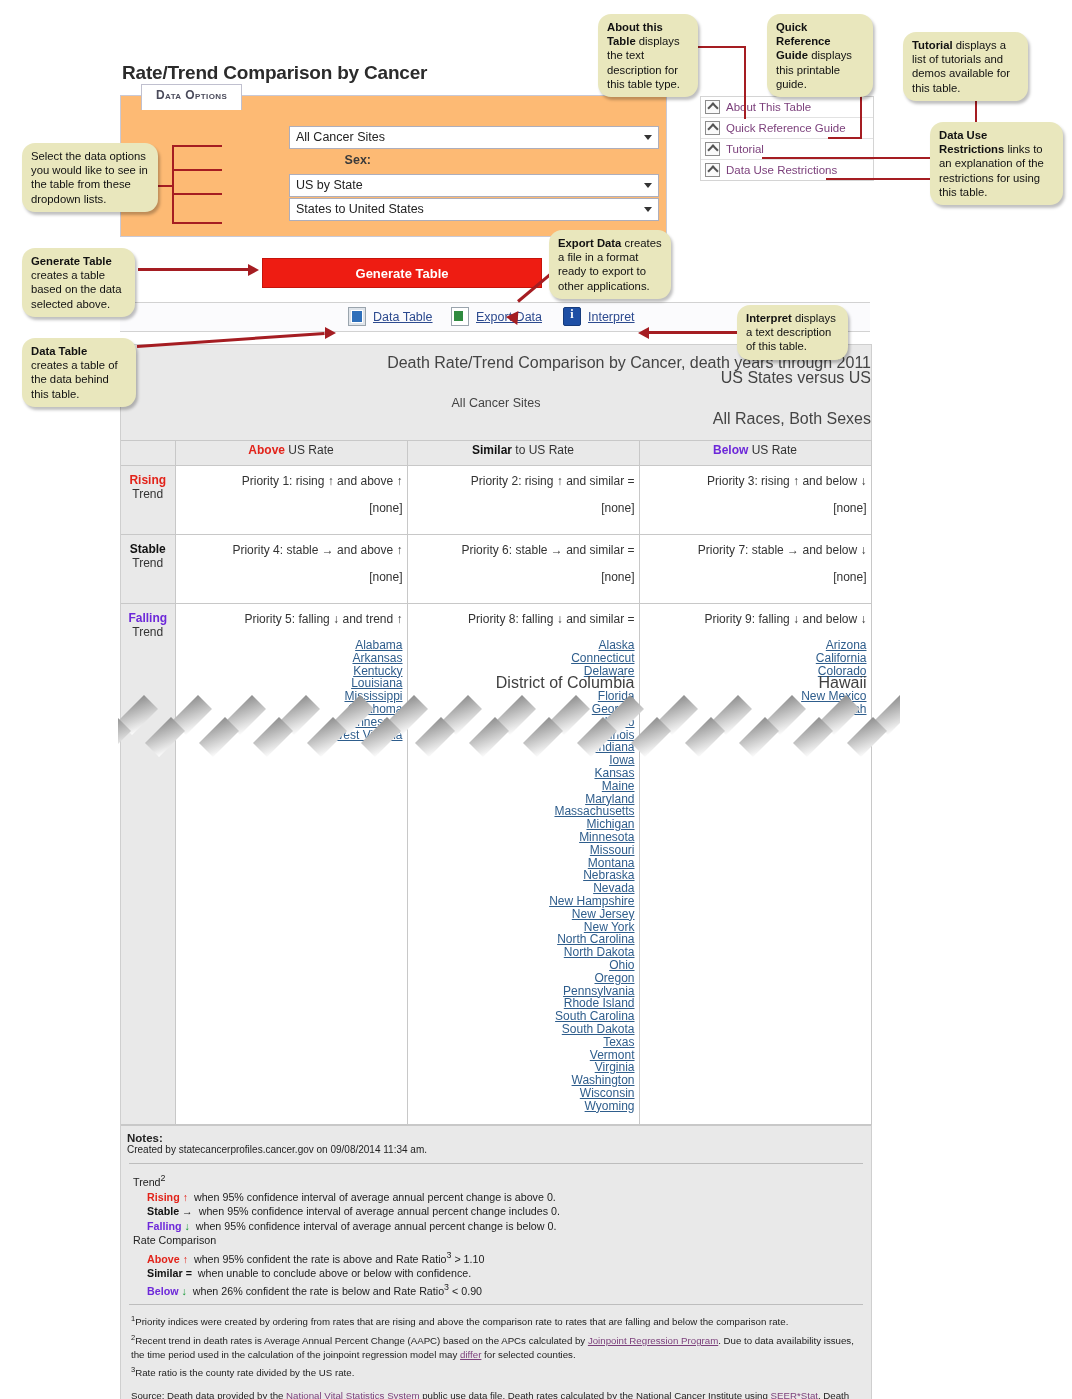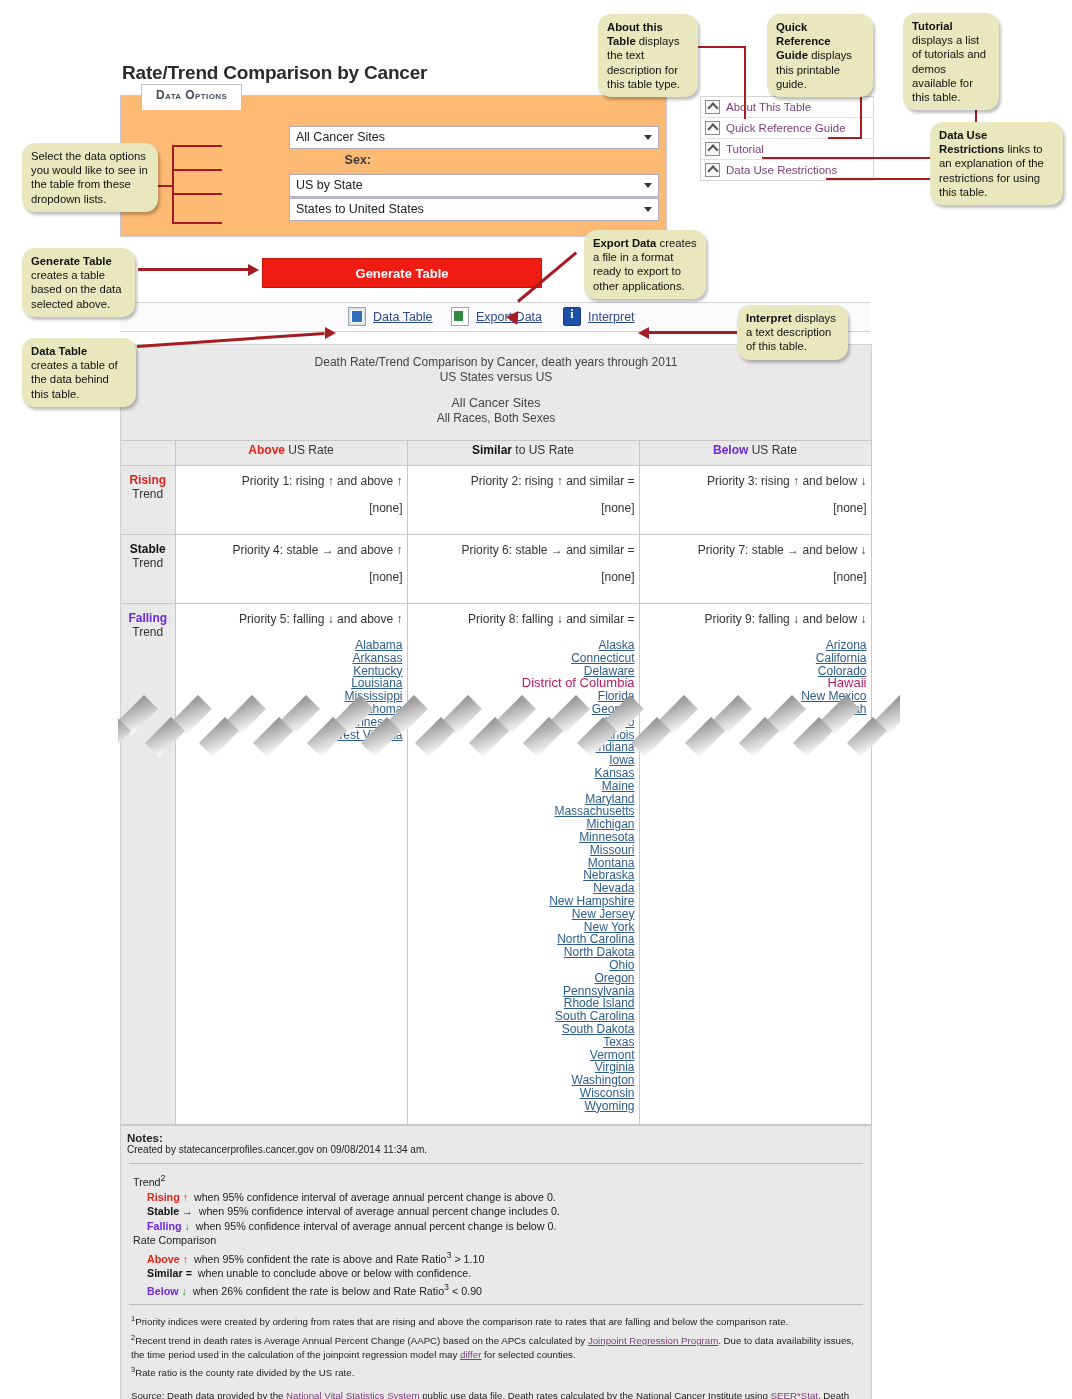--- a/index.html
+++ b/index.html
@@ -108,40 +108,40 @@
     content:"i";position:absolute;left:0;right:0;top:-1px;text-align:center;
     color:#fff;font-weight:bold;font-size:12px;font-family:"Liberation Serif",serif;
   }
 
   
   #result{
     position:absolute;left:0;top:282px;width:750px;
     border:1px solid #cfcfcf;background:#e9e9e9;
   }
   #result-head{padding:10px 0 14px 0;text-align:center;color:#444;}
-  #result-head .l1{font-size:12px;line-height:15px;}
+  #result-head .l1{font-size:16px;line-height:15px;text-align:right;}
   #result-head .l2{font-size:12.5px;line-height:15px;margin-top:11px;}
   table#grid{border-collapse:collapse;width:750px;background:#fff;table-layout:fixed;}
   table#grid td,table#grid th{border:1px solid #c8c8c8;vertical-align:top;}
   th.col-head{
     background:#e9e9e9;height:20px;font-size:12px;font-weight:normal;
     color:#333;text-align:center;padding:2px 0;
   }
   td.rowlabel{
     width:54px;background:#e9e9e9;text-align:center;font-size:12px;
     padding-top:7px;line-height:14px;color:#333;
   }
   td.cell{text-align:right;padding:8px 4px 12px 4px;font-size:12px;color:#333;}
   .prio{display:block;margin-bottom:13px;}
   .none{display:block;color:#333;}
   .states a{
     display:block;color:#2e5d8c;text-decoration:underline;
     font-size:12px;line-height:12.8px;
   }
-  .states span.plain{display:block;color:#be185d;font-size:13px;line-height:12.8px;}
+  .states span.plain{display:block;color:#404040;font-size:16px;line-height:12.8px;}
   .up{color:#e2231a;font-weight:bold;}
   .down{color:#1d9b3d;font-weight:bold;}
   .flat{color:#111;font-weight:bold;}
   .red{color:#e2231a;font-weight:bold;}
   .green{color:#6d28d9;font-weight:bold;}
   .blk{color:#111;font-weight:bold;}
 
   
   #notes{
     position:absolute;left:0;top:1000px;width:750px;
@@ -336,21 +336,21 @@
             <span class="none">[none]</span>
           </td>
         </tr>
 
         <tr>
           <td class="rowlabel" style="border-left:none;height:400px;">
             <b class="green">Falling</b><br>
             <span>Trend</span>
           </td>
           <td class="cell">
-            <span class="prio">Priority 5: falling ↓ and above ↑</span>
+            <span class="prio">Priority 5: falling ↓ and trend ↑</span>
             <span class="states"><a href="#">Alabama</a><a href="#">Arkansas</a><a href="#">Kentucky</a><a href="#">Louisiana</a><a href="#">Mississippi</a><a href="#">Oklahoma</a><a href="#">Tennessee</a><a href="#">West Virginia</a></span>
           </td>
           <td class="cell">
             <span class="prio">Priority 8: falling ↓ and similar =</span>
             <span class="states"><a href="#">Alaska</a><a href="#">Connecticut</a><a href="#">Delaware</a><span class="plain">District of Columbia</span><a href="#">Florida</a><a href="#">Georgia</a><a href="#">Idaho</a><a href="#">Illinois</a><a href="#">Indiana</a><a href="#">Iowa</a><a href="#">Kansas</a><a href="#">Maine</a><a href="#">Maryland</a><a href="#">Massachusetts</a><a href="#">Michigan</a><a href="#">Minnesota</a><a href="#">Missouri</a><a href="#">Montana</a><a href="#">Nebraska</a><a href="#">Nevada</a><a href="#">New Hampshire</a><a href="#">New Jersey</a><a href="#">New York</a><a href="#">North Carolina</a><a href="#">North Dakota</a><a href="#">Ohio</a><a href="#">Oregon</a><a href="#">Pennsylvania</a><a href="#">Rhode Island</a><a href="#">South Carolina</a><a href="#">South Dakota</a><a href="#">Texas</a><a href="#">Vermont</a><a href="#">Virginia</a><a href="#">Washington</a><a href="#">Wisconsin</a><a href="#">Wyoming</a></span>
           </td>
           <td class="cell">
             <span class="prio">Priority 9: falling ↓ and below ↓</span>
             <span class="states"><a href="#">Arizona</a><a href="#">California</a><a href="#">Colorado</a><span class="plain">Hawaii</span><a href="#">New Mexico</a><a href="#">Utah</a></span>
           </td>
@@ -464,21 +464,21 @@
   </div>
   <div class="lead" style="left:698px;top:46px;width:48px;height:2px;"></div>
   <div class="leadv" style="left:744px;top:46px;width:2px;height:73px;"></div>
 
   <div class="callout" style="left:767px;top:14px;width:106px;">
     <b>Quick Reference Guide</b><span> displays this printable guide.</span>
   </div>
   <div class="leadv" style="left:860px;top:72px;width:2px;height:66px;"></div>
   <div class="lead" style="left:828px;top:137px;width:34px;height:2px;"></div>
 
-  <div class="callout" style="left:903px;top:13px;width:96px;">
+  <div class="callout" style="left:903px;top:32px;width:125px;">
     <b>Tutorial</b><span> displays a list of tutorials and demos available for this table.</span>
   </div>
   <div class="leadv" style="left:975px;top:88px;width:2px;height:70px;"></div>
   <div class="lead" style="left:762px;top:157px;width:215px;height:2px;"></div>
 
   <div class="callout" style="left:930px;top:122px;width:133px;">
     <b>Data Use Restrictions</b><span> links to an explanation of the restrictions for using this table.</span>
   </div>
   <div class="lead" style="left:826px;top:178px;width:106px;height:2px;"></div>
 
@@ -497,21 +497,21 @@
   </div>
   <div class="lead" style="left:138px;top:268px;width:112px;height:3px;"></div>
   <div class="arrow-r" style="left:248px;top:264px;"></div>
 
   <div class="callout" style="left:22px;top:338px;width:114px;">
     <b>Data Table</b><span> creates a table of the data behind this table.</span>
   </div>
   <div class="lead" style="left:137px;top:345px;width:188px;height:3px;transform:rotate(-4deg);transform-origin:left center;"></div>
   <div class="arrow-r" style="left:325px;top:327px;"></div>
 
-  <div class="callout" style="left:584px;top:230px;width:122px;">
+  <div class="callout" style="left:549px;top:230px;width:122px;">
     <b>Export Data</b><span> creates a file in a format ready to export to other applications.</span>
   </div>
   <div class="lead" style="left:518px;top:300px;width:76px;height:3px;transform:rotate(-40deg);transform-origin:left center;"></div>
   <div class="arrow-dl" style="left:508px;top:310px;transform:rotate(215deg);"></div>
 
   <div class="callout" style="left:737px;top:305px;width:111px;">
     <b>Interpret</b><span> displays a text description of this table.</span>
   </div>
   <div class="lead" style="left:648px;top:331px;width:92px;height:3px;"></div>
   <div class="arrow-l" style="left:638px;top:327px;"></div>

